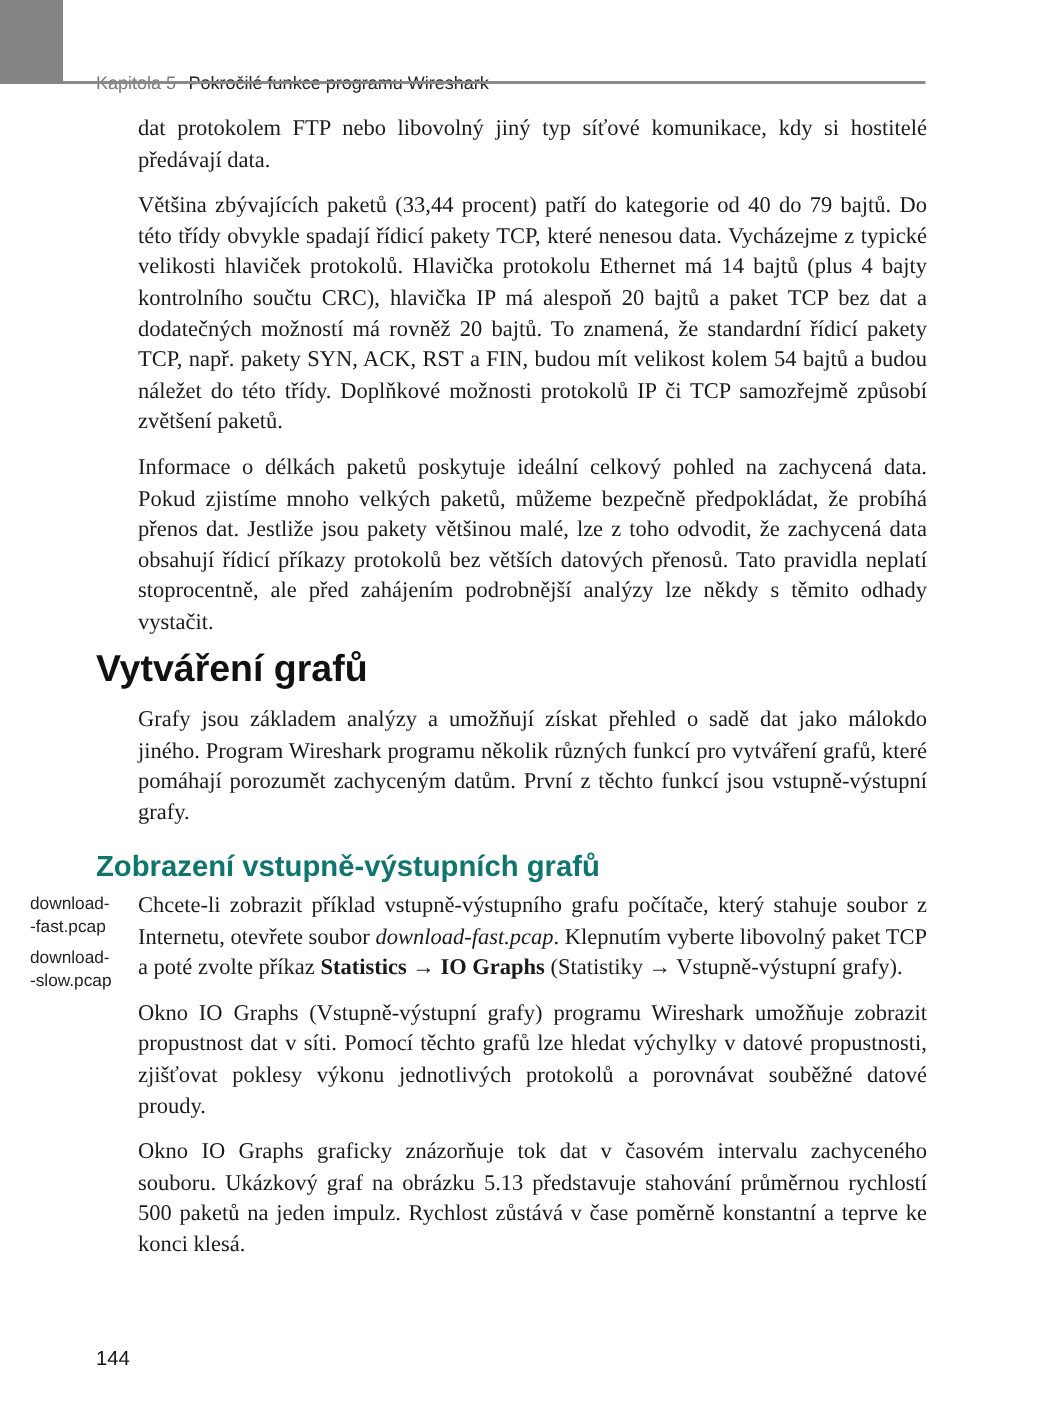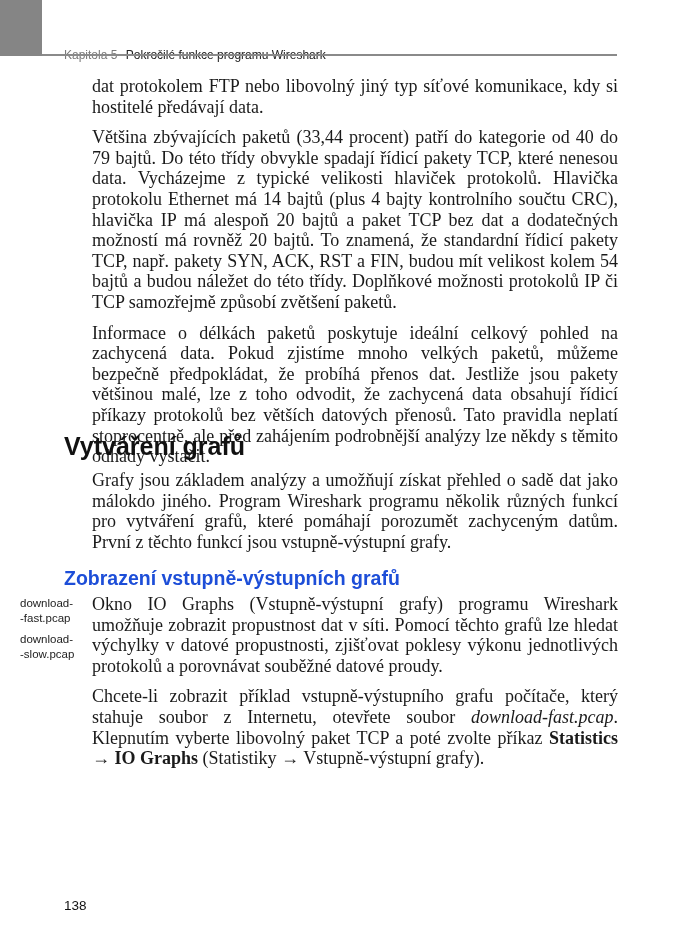--- a/index.html
+++ b/index.html
@@ -17,33 +17,33 @@
     font-family: "Liberation Sans", sans-serif; font-size: 12px;
     color: #222;
   }
   .running-head .chap { color: #7a7a7a; margin-right: 5px; }
   .head-rule {
     position: absolute; left: 42px; top: 54px; width: 575px; height: 2px;
     background: #8a8a8a;
   }
   .body-text {
     position: absolute; left: 92px; width: 526px;
-    font-size: 18px; line-height: 20.6px; text-align: justify;
+    font-size: 15px; line-height: 20.6px; text-align: justify;
     hyphens: manual;
   }
   .body-text p { margin: 0 0 10px 0; }
   h1.section {
     position: absolute; left: 64px; top: 432px; margin: 0;
     font-family: "Liberation Sans", sans-serif; font-weight: bold;
     font-size: 25px; color: #111;
   }
   h2.subsection {
     position: absolute; left: 64px; top: 567px; margin: 0;
     font-family: "Liberation Sans", sans-serif; font-weight: bold;
-    font-size: 19.5px; color: #1d4ed8;
+    font-size: 19.5px; color: #0f766e;
   }
   .margin-notes {
     position: absolute; left: 20px; top: 596px; width: 64px;
     font-family: Liberation Sans, sans-serif; font-size: 11.5px;
     line-height: 15px; color: #222;
   }
   .margin-notes .note { margin-bottom: 6px; display: block; }
   .page-number {
     position: absolute; left: 64px; top: 898px;
     font-family: "Liberation Sans", sans-serif; font-size: 13.5px; color: #111;
@@ -76,19 +76,20 @@
 <h2 class="subsection">Zobrazení vstupně-výstupních grafů</h2>
 
 <div class="margin-notes">
   <span class="note" style="white-space:pre-line;">download-
 -fast.pcap</span>
   <span class="note" style="white-space:pre-line;">download-
 -slow.pcap</span>
 </div>
 
 <div class="body-text" style="top:594px;">
-  <p>Okno IO Graphs (Vstupně-výstupní grafy) programu Wireshark umožňuje zob­razit propustnost dat v síti. Pomocí těchto grafů lze hledat výchylky v datové pro­pustnosti, zjišťovat poklesy výkonu jednotlivých protokolů a porovnávat souběž­né datové proudy.</p>
   <p>
     <span>Chcete-li zobrazit příklad vstupně-výstupního grafu počítače, který stahuje sou­bor z Internetu, otevřete soubor </span><em>download-fast.pcap</em><span>. Klepnutím vyberte libovol­ný paket TCP a poté zvolte příkaz </span><strong>Statistics → IO Graphs</strong><span> (Statistiky → Vstupně-výstupní grafy).</span>
   </p>
+  <p>Okno IO Graphs (Vstupně-výstupní grafy) programu Wireshark umožňuje zob­razit propustnost dat v síti. Pomocí těchto grafů lze hledat výchylky v datové pro­pustnosti, zjišťovat poklesy výkonu jednotlivých protokolů a porovnávat souběž­né datové proudy.</p>
+  <p>Okno IO Graphs graficky znázorňuje tok dat v časovém intervalu zachyceného souboru. Ukázkový graf na obrázku 5.13 představuje stahování průměrnou rych­lostí 500 paketů na jeden impulz. Rychlost zůstává v čase poměrně konstantní a teprve ke konci klesá.</p>
 </div>
 
-<div class="page-number">138</div>
+<div class="page-number">144</div>
 
 </body></html>

